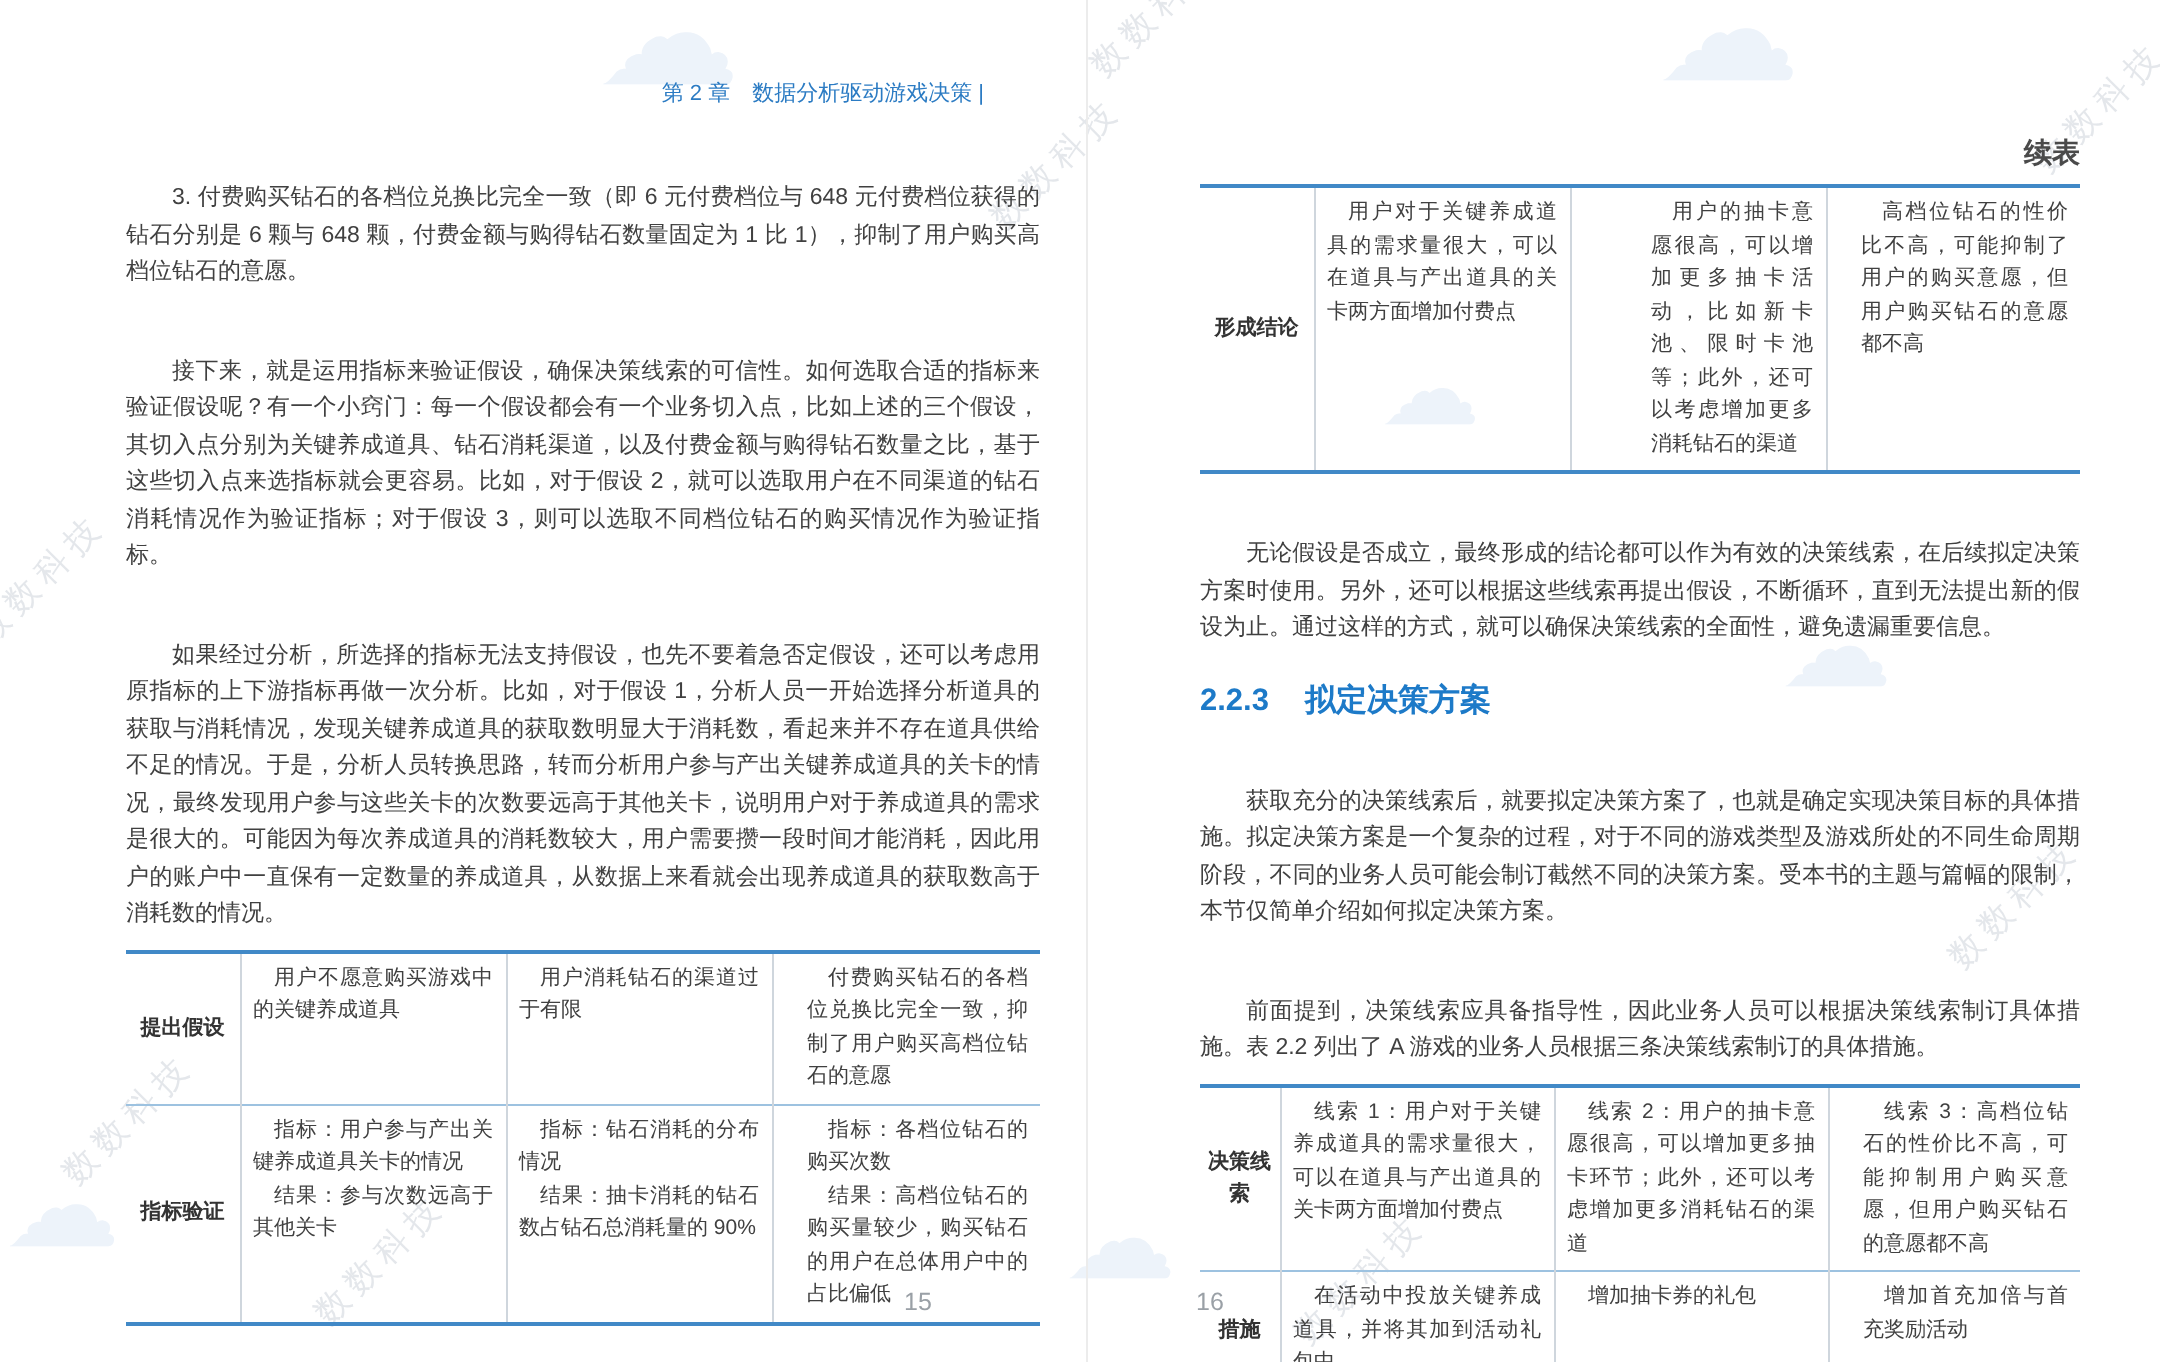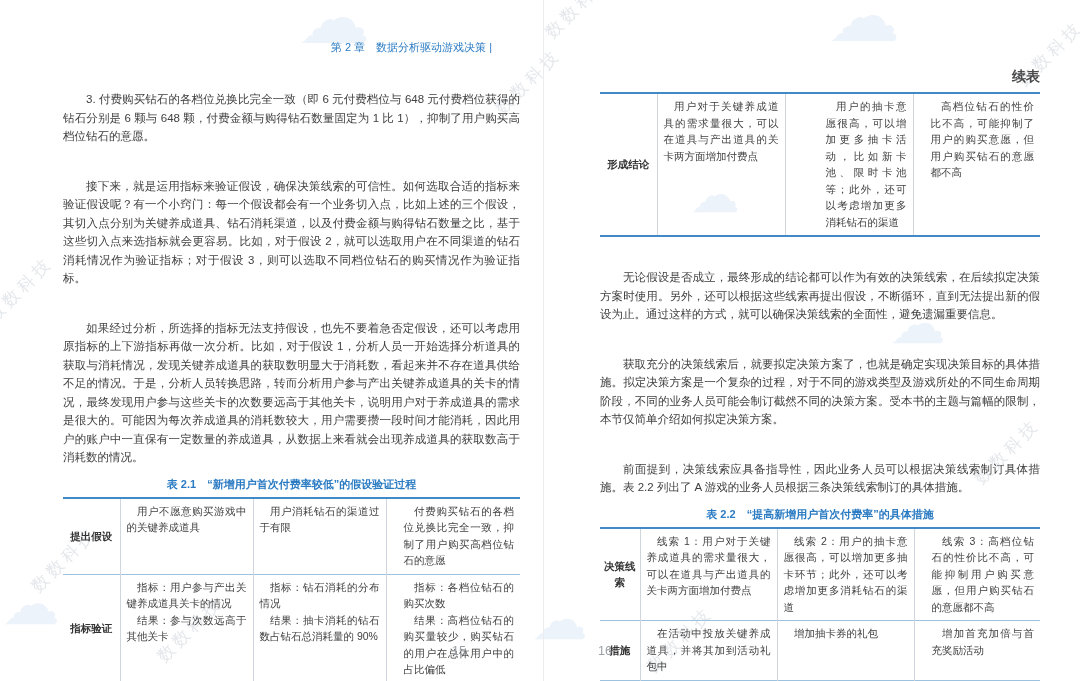--- a/index.html
+++ b/index.html
@@ -91,21 +91,20 @@
   <div class="spine"></div>
 
   <div class="page page-left">
     <div class="running-head right-align">第 2 章　数据分析驱动游戏决策 |</div>
 
     <div class="body-text">
       <p class="para">3. 付费购买钻石的各档位兑换比完全一致（即 6 元付费档位与 648 元付费档位获得的钻石分别是 6 颗与 648 颗，付费金额与购得钻石数量固定为 1 比 1），抑制了用户购买高档位钻石的意愿。</p>
       <p class="para">接下来，就是运用指标来验证假设，确保决策线索的可信性。如何选取合适的指标来验证假设呢？有一个小窍门：每一个假设都会有一个业务切入点，比如上述的三个假设，其切入点分别为关键养成道具、钻石消耗渠道，以及付费金额与购得钻石数量之比，基于这些切入点来选指标就会更容易。比如，对于假设 2，就可以选取用户在不同渠道的钻石消耗情况作为验证指标；对于假设 3，则可以选取不同档位钻石的购买情况作为验证指标。</p>
       <p class="para">如果经过分析，所选择的指标无法支持假设，也先不要着急否定假设，还可以考虑用原指标的上下游指标再做一次分析。比如，对于假设 1，分析人员一开始选择分析道具的获取与消耗情况，发现关键养成道具的获取数明显大于消耗数，看起来并不存在道具供给不足的情况。于是，分析人员转换思路，转而分析用户参与产出关键养成道具的关卡的情况，最终发现用户参与这些关卡的次数要远高于其他关卡，说明用户对于养成道具的需求是很大的。可能因为每次养成道具的消耗数较大，用户需要攒一段时间才能消耗，因此用户的账户中一直保有一定数量的养成道具，从数据上来看就会出现养成道具的获取数高于消耗数的情况。</p>
 
-      <div class="table-title">表 2.1　“新增用户首次付费率较低”的假设验证过程</div>
       <table class="book">
         <tbody>
             <tr>
           <td class="lbl" style="width:57px;">提出假设</td>
           <td class="c" style="width:133px;">
             <div class="cellp">用户不愿意购买游戏中的关键养成道具</div>
           </td>
           <td class="c" style="width:133px;">
             <div class="cellp">用户消耗钻石的渠道过于有限</div>
           </td>
@@ -152,25 +151,27 @@
           <div class="cellp">高档位钻石的性价比不高，可能抑制了用户的购买意愿，但用户购买钻石的意愿都不高</div>
         </td>
       </tr>
     </tbody>
       </table>
 
     <div style="margin-top:12px;">
       <p class="para">无论假设是否成立，最终形成的结论都可以作为有效的决策线索，在后续拟定决策方案时使用。另外，还可以根据这些线索再提出假设，不断循环，直到无法提出新的假设为止。通过这样的方式，就可以确保决策线索的全面性，避免遗漏重要信息。</p>
     </div>
 
+    <div class="section-head">
+      <span class="num">2.2.3</span><span>拟定决策方案</span>
+    </div>
 
     <p class="para">获取充分的决策线索后，就要拟定决策方案了，也就是确定实现决策目标的具体措施。拟定决策方案是一个复杂的过程，对于不同的游戏类型及游戏所处的不同生命周期阶段，不同的业务人员可能会制订截然不同的决策方案。受本书的主题与篇幅的限制，本节仅简单介绍如何拟定决策方案。</p>
     <p class="para">前面提到，决策线索应具备指导性，因此业务人员可以根据决策线索制订具体措施。表 2.2 列出了 A 游戏的业务人员根据三条决策线索制订的具体措施。</p>
 
-    <div class="table-title">表 2.2　“提高新增用户首次付费率”的具体措施</div>
     <table class="book">
       <tbody>
           <tr>
         <td class="lbl" style="width:40px;">决策线索</td>
         <td class="c" style="width:137px;">
           <div class="cellp">线索 1：用户对于关键养成道具的需求量很大，可以在道具与产出道具的关卡两方面增加付费点</div>
         </td>
         <td class="c" style="width:137px;margin-top:28px;">
           <div class="cellp">线索 2：用户的抽卡意愿很高，可以增加更多抽卡环节；此外，还可以考虑增加更多消耗钻石的渠道</div>
         </td>

